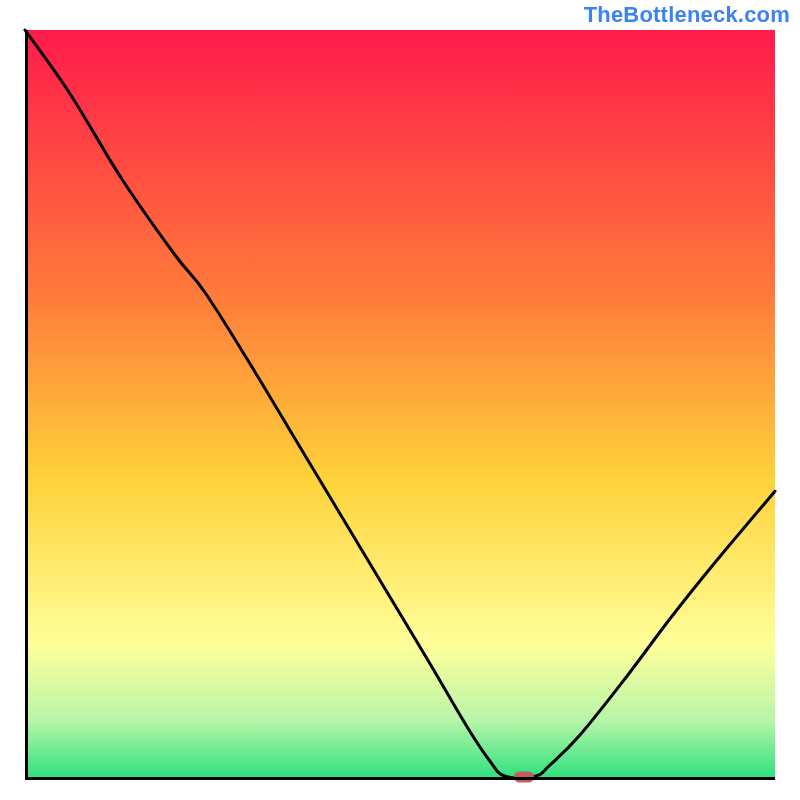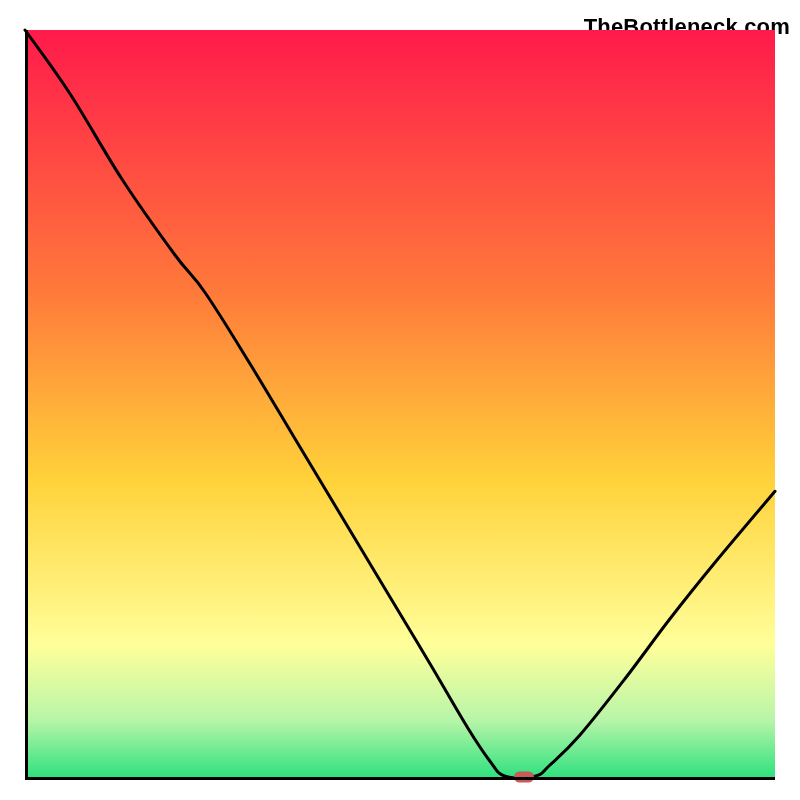--- a/index.html
+++ b/index.html
@@ -1,20 +1,20 @@
 <!DOCTYPE html>
 <html><head>
 <meta charset="utf-8">
 <style>
   html,body{margin:0;padding:0;width:800px;height:800px;background:#fff;overflow:hidden}
   .stage{position:relative;width:800px;height:800px}
   .watermark{
     position:absolute;top:4px;right:10px;
     font:600 22px/1 Arial,Helvetica,sans-serif;
-    color:#000000;letter-spacing:0.2px;margin-top:12px;
+    color:#3b82f6;letter-spacing:0.2px;
   }
   .plot{
     position:absolute;left:25px;top:30px;width:750px;height:750px;
     box-sizing:border-box;
   }
   .frame{
     position:absolute;inset:0;
     border-left:3px solid #000;border-bottom:3px solid #000;
     pointer-events:none;
   }

